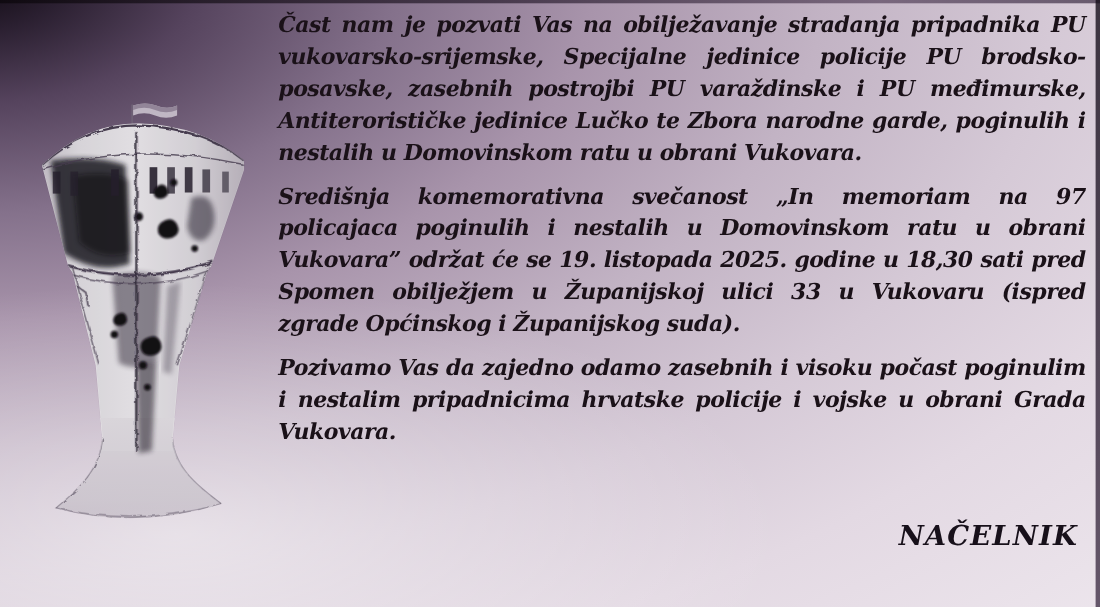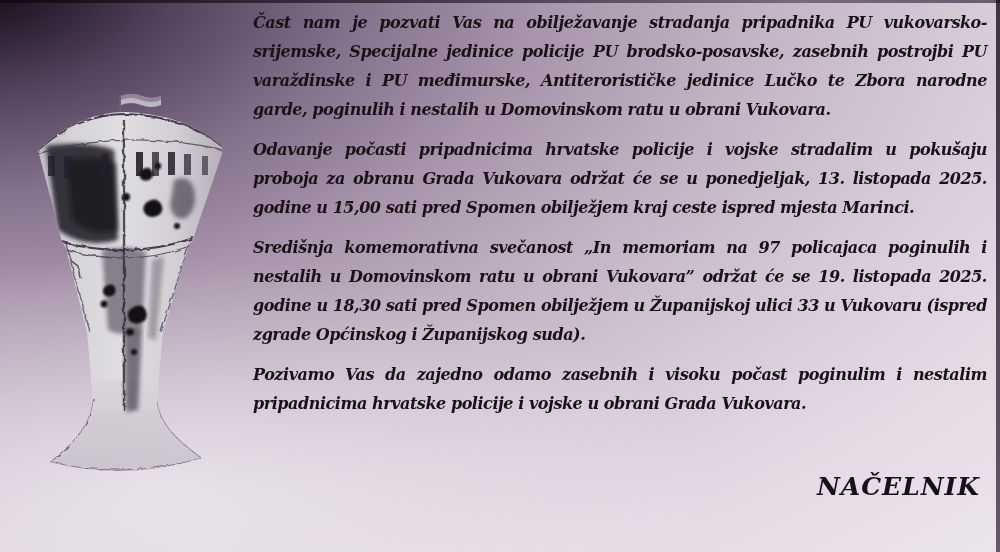--- a/index.html
+++ b/index.html
@@ -19,21 +19,21 @@
   }
   .edge-right{
     position:absolute;right:0;top:0;width:4px;height:100%;
     background:linear-gradient(180deg,#150e1a,#2b1f31 50%,#43334a);
     opacity:.8;
   }
   .tower{position:absolute;left:6px;top:80px;width:232px;height:400px;}
   .content{
     position:absolute;left:253px;top:8px;width:734px;
     color:#1a1118;
-    font-style:italic;font-weight:700;font-size:16px;line-height:29px;
+    font-style:italic;font-weight:700;font-size:20px;line-height:29px;
     letter-spacing:-0.45px;
   }
   .content p{
     margin:0 0 11px 0;
     text-align:justify;
     text-align-last:left;
   }
   .signature{
     position:absolute;left:680px;top:472px;width:300px;
     text-align:right;color:#17101a;
@@ -140,21 +140,20 @@
           <path d="M64,180 L72,186 L74,198" stroke-width="1.6" opacity="0.8"></path>
         </g>
 
         <rect x="0" y="0" width="232" height="400" fill="#3a3142" opacity="0.12" filter="url(#rough)"></rect>
       </g>
     </svg>
   </div>
 
   <div class="content">
     <p>Čast nam je pozvati Vas na obilježavanje stradanja pripadnika PU vukovarsko-srijemske, Specijalne jedinice policije PU brodsko-posavske, zasebnih postrojbi PU varaždinske i PU međimurske, Antiterorističke jedinice Lučko te Zbora narodne garde, poginulih i nestalih u Domovinskom ratu u obrani Vukovara.</p>
-    <p>Odavanje počasti pripadnicima hrvatske policije i vojske stradalim u pokušaju proboja za obranu Grada Vukovara održat će se u ponedjeljak, 13. listopada 2025. godine u 15,00 sati pred Spomen obilježjem kraj ceste ispred mjesta Marinci.</p>
     <p>Središnja komemorativna svečanost „In memoriam na 97 policajaca poginulih i nestalih u Domovinskom ratu u obrani Vukovara” održat će se 19. listopada 2025. godine u 18,30 sati pred Spomen obilježjem u Županijskoj ulici 33 u Vukovaru (ispred zgrade Općinskog i Županijskog suda).</p>
     <p>Pozivamo Vas da zajedno odamo zasebnih i visoku počast poginulim i nestalim pripadnicima hrvatske policije i vojske u obrani Grada Vukovara.</p>
   </div>
 
   <div class="signature">
     <div class="sig-title">NAČELNIK</div>
   </div>
 
   <div class="edge-right"></div>
 </div>

